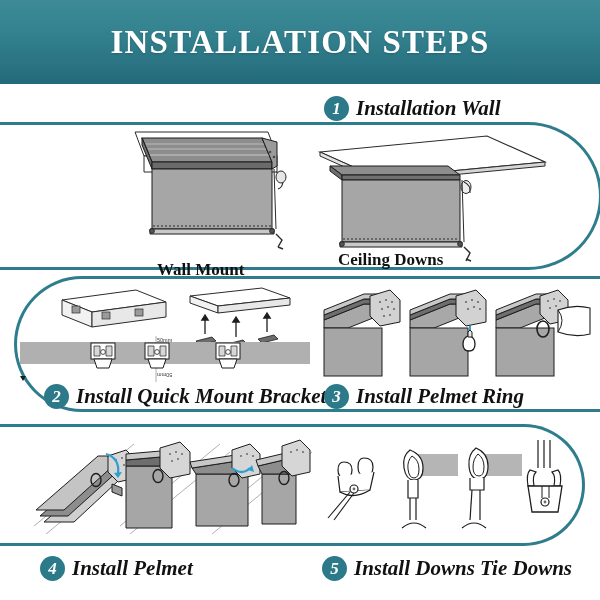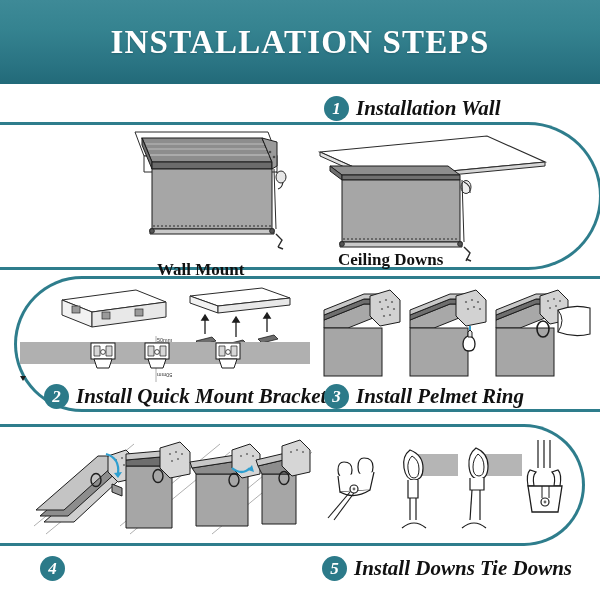--- a/index.html
+++ b/index.html
@@ -413,20 +413,21 @@
       <path d="M198,46 L232,46 L228,72 L202,72 Z" fill="#fff" stroke="#1d1d1d" stroke-width="1.3"></path>
       <circle cx="215" cy="62" r="4" fill="#fff" stroke="#1d1d1d" stroke-width="1.2"></circle>
       <circle cx="215" cy="62" r="1.4" fill="#6a6a6a"></circle>
       <path d="M212,46 L212,58" stroke="#1d1d1d" stroke-width="1" fill="none"></path>
       <path d="M219,46 L219,58" stroke="#1d1d1d" stroke-width="1" fill="none"></path>
     </g>
   </svg>
 
   <div class="caption" style="left:40px;top:556px;">
     <div class="badge">4</div>
+    <div class="cap-label">Install Pelmet</div>
   </div>
 
   <div class="caption" style="left:322px;top:556px;">
     <div class="badge">5</div>
     <div class="cap-label">Install Downs Tie Downs</div>
   </div>
 
 </div>
 
 </body></html>

